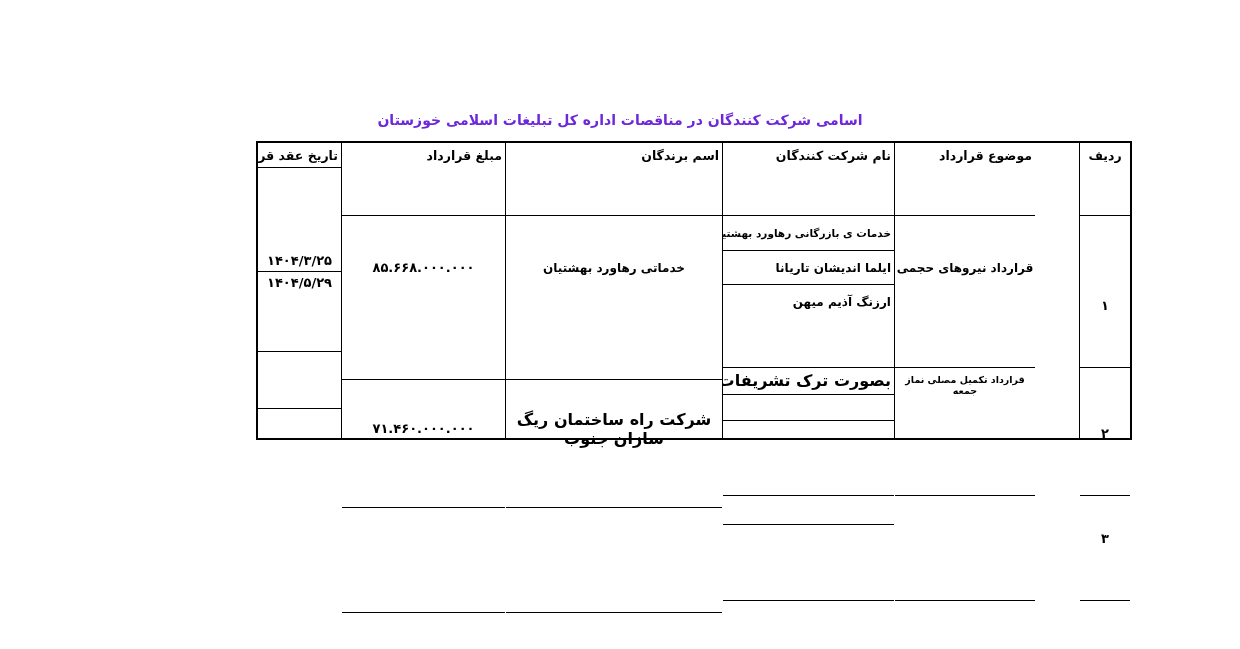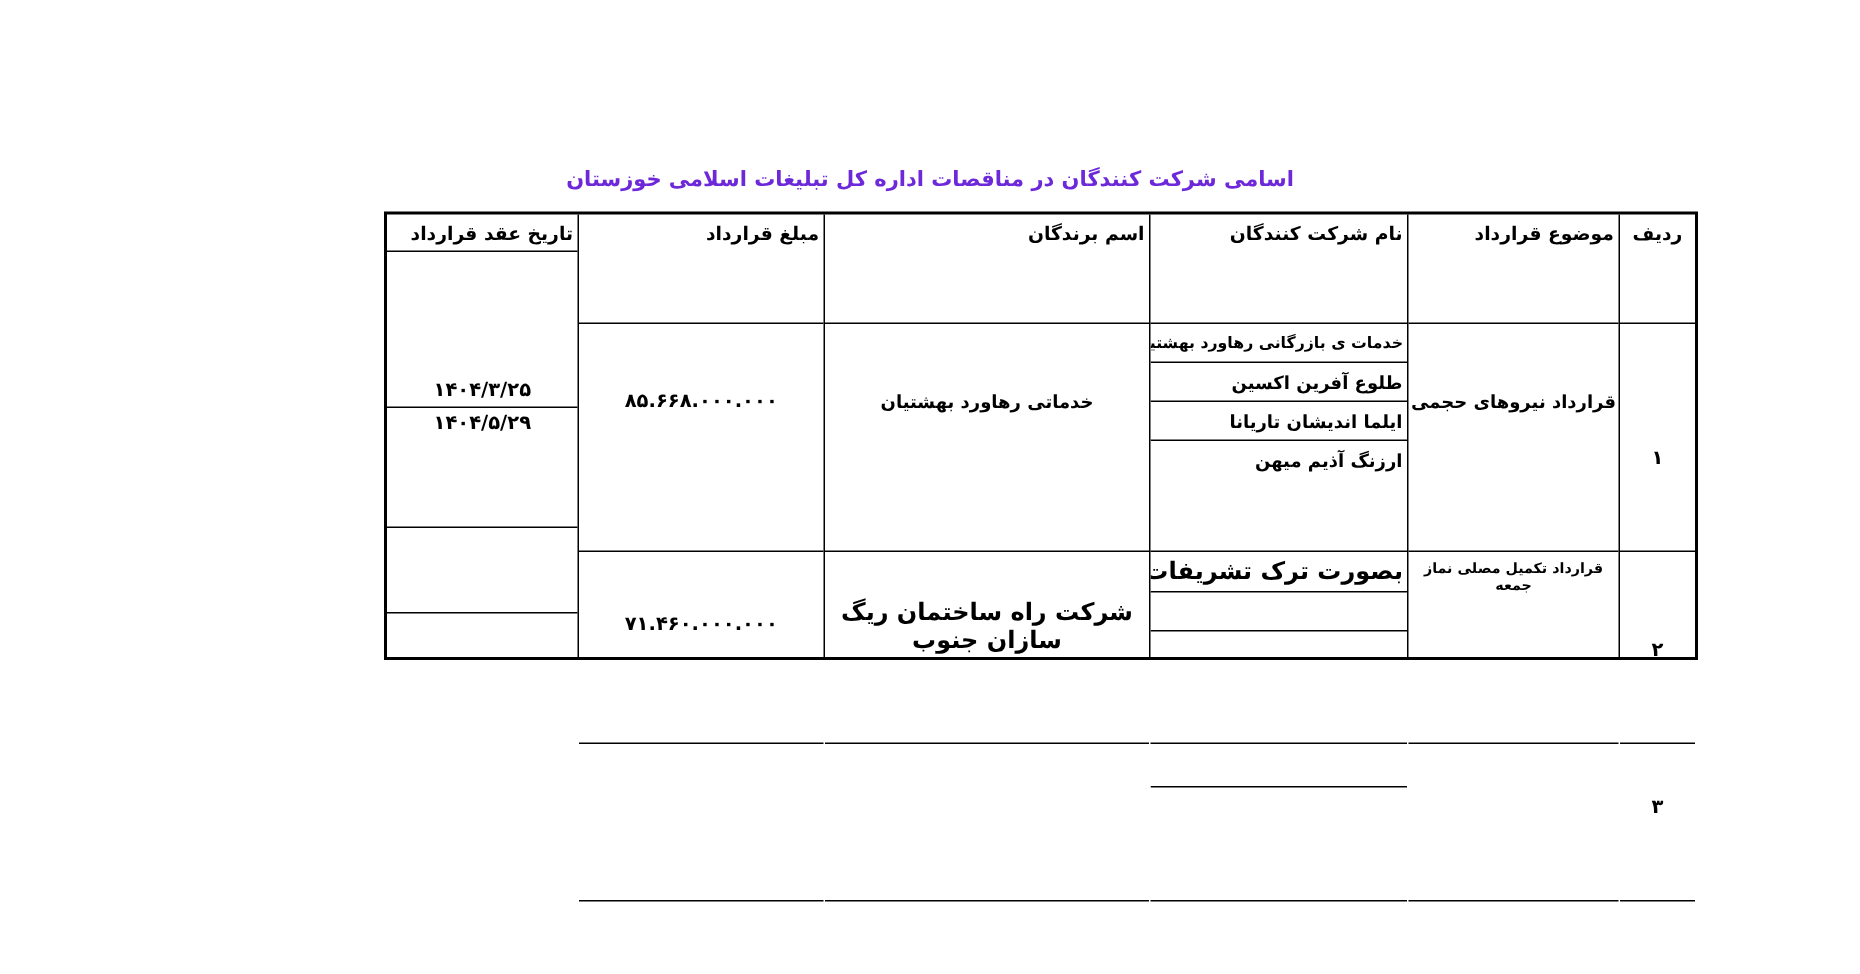--- a/index.html
+++ b/index.html
@@ -28,21 +28,21 @@
     direction:rtl;
     background:#fff;
   }
   .col{
     display:flex;
     flex-direction:column;
     box-sizing:border-box;
     min-width:0;
   }
   .col:not(:last-child){border-left:1.5px solid #000;gap:48px;}
-  .col-rowno{flex:0 0 51px;}
+  .col-rowno{flex:0 0 51px;margin-left:44px;}
   .col-subject{flex:0 0 141px;}
   .col-participants{flex:0 0 172px;}
   .col-winners{flex:0 0 217px;}
   .col-amount{flex:0 0 164px;}
   .col-date{flex:1 1 auto;}
   .cell{
     box-sizing:border-box;
     display:flex;
     overflow:hidden;
   }
@@ -76,21 +76,21 @@
   .sub + .sub{border-top:1.5px solid #000;}
   .sub-small{font-size:10.5px;}
   .txt-center{align-items:center;justify-content:center;text-align:center;}
   .bold{font-weight:bold;}
   .fs13{font-size:13px;}
   .fs12{font-size:12px;}
   .fs125{font-size:16px;}
   .subject-1{align-items:center;justify-content:center;font-weight:bold;font-size:12px;text-align:center;}
   .subject-2{align-items:flex-start;justify-content:center;font-weight:bold;font-size:9.5px;text-align:center;padding-top:6px;}
   .rowno-cell{align-items:flex-end;justify-content:center;font-weight:bold;font-size:13px;padding-bottom:6px;}
-  .mid-low{align-items:center;justify-content:center;text-align:center;font-weight:bold;padding-top:18px;}
+  .mid-low{align-items:center;justify-content:center;text-align:center;font-weight:bold;padding-top:18px;margin-top:12px;}
   .date-bottom{align-items:flex-end;justify-content:center;font-weight:bold;font-size:13px;padding-bottom:3px;}
   .date-top{align-items:flex-start;justify-content:center;font-weight:bold;font-size:13px;padding-top:3px;}
 </style>
 </head>
 <body>
 
 <div class="page" dir="rtl">
 
   <div class="doc-title" style="color: #6d28d9;">اسامی شرکت کنندگان در مناقصات اداره کل تبلیغات اسلامی خوزستان</div>
 
@@ -109,21 +109,20 @@
       <div class="cell h-r1 subject-1">قرارداد نیروهای حجمی</div>
       <div class="cell h-r2 subject-2">قرارداد تکمیل مصلی نماز جمعه</div>
       <div class="cell h-r3"></div>
       <div class="cell h-r4"></div>
     </div>
 
     <div class="col col-participants">
       <div class="cell h-hdr hdr">نام شرکت کنندگان</div>
       <div class="cell h-r1 subcol">
         <div class="sub sub-small">خدمات ی بازرگانی رهاورد بهشتیان</div>
-        <div class="sub">طلوع آفرین اکسین</div>
         <div class="sub">ایلما اندیشان تاریانا</div>
         <div class="sub">ارزنگ آذیم میهن</div>
       </div>
       <div class="cell h-r2 subcol">
         <div class="sub fs125">بصورت ترک تشریفات بوده</div>
         <div class="sub"></div>
         <div class="sub"></div>
       </div>
       <div class="cell h-r3 subcol">
         <div class="sub"></div>

